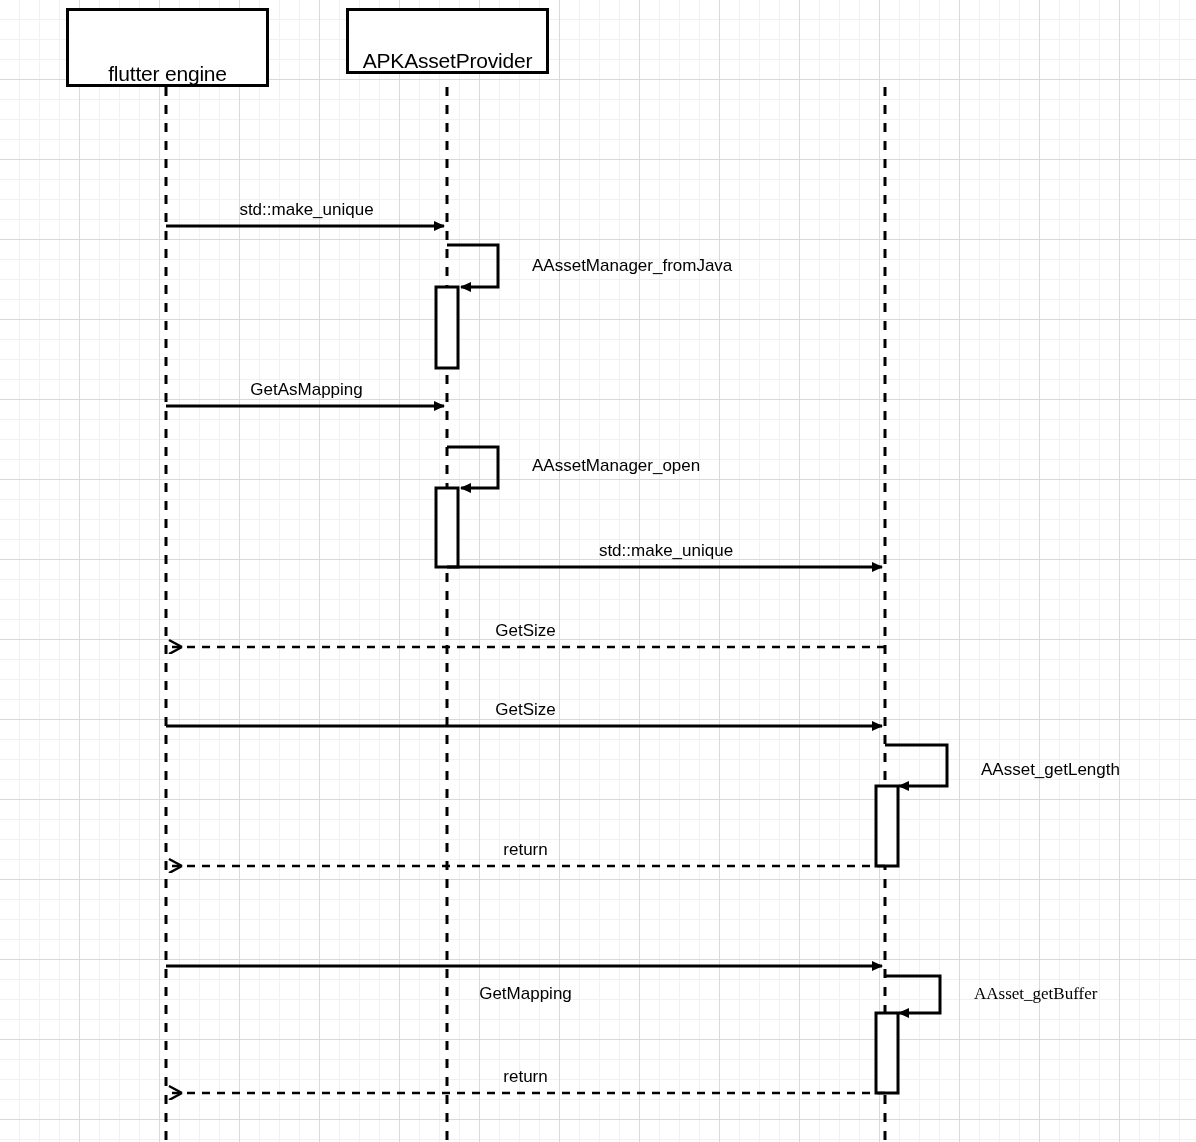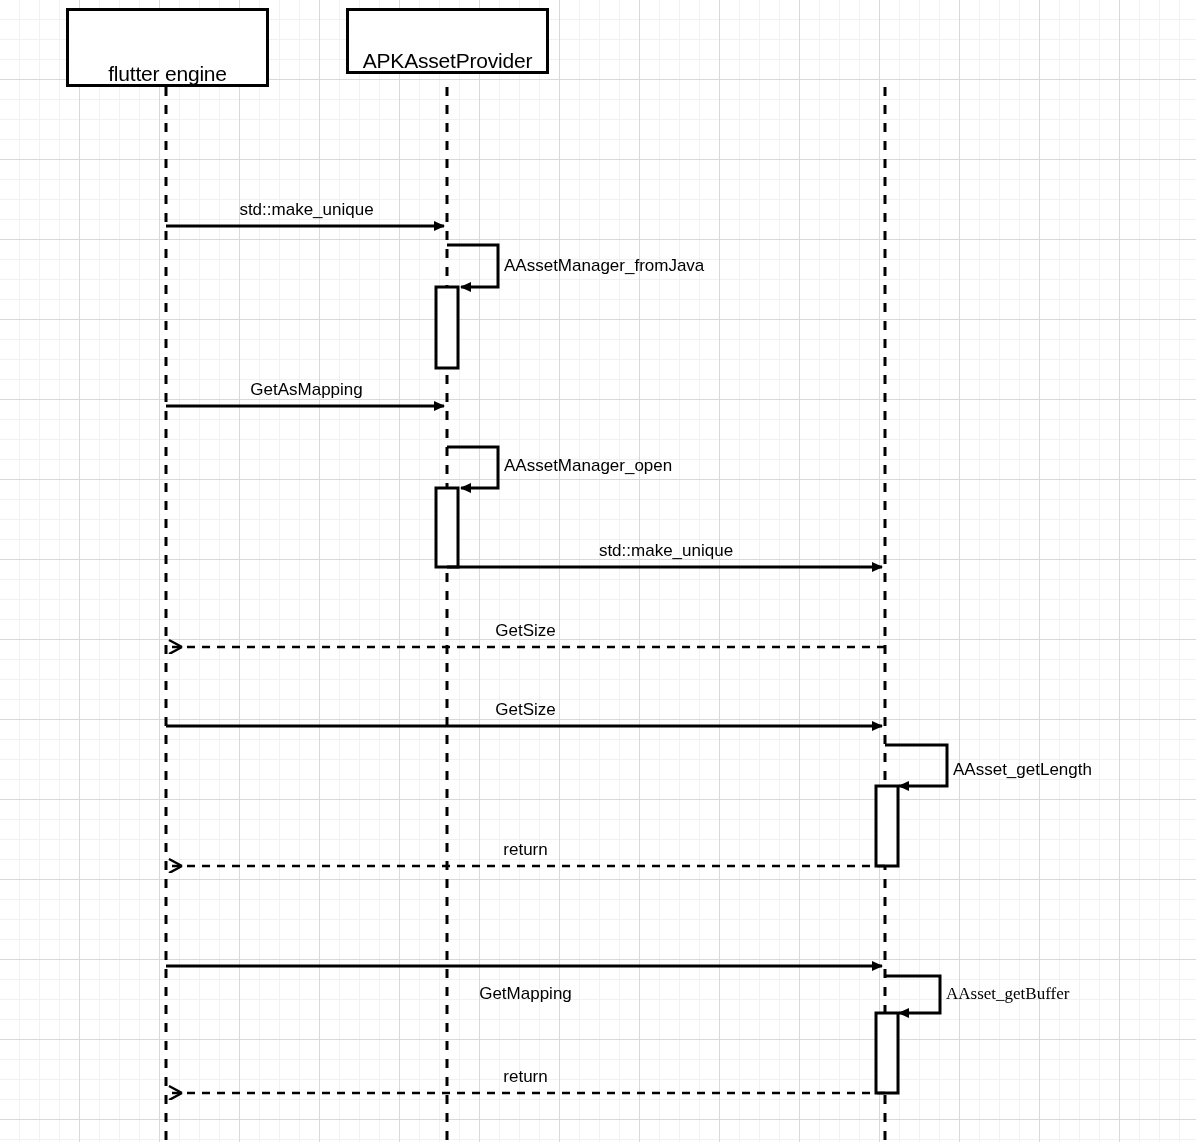--- a/index.html
+++ b/index.html
@@ -52,20 +52,21 @@
   .msg-label {
     position: absolute;
     font-size: 17px;
     color: #000000;
     line-height: 1;
     white-space: nowrap;
     transform: translate(-50%, -100%);
   }
   .msg-label.left-anchor {
     transform: translate(0, -50%);
+    margin-left: 28px;
   }
 </style>
 </head>
 <body>
 
 <div id="canvas">
 
   <svg id="svg-layer" viewBox="0 0 1196 1142" xmlns="http://www.w3.org/2000/svg">
     <defs>
       <marker id="filled-arrow" markerWidth="12" markerHeight="12" refX="10" refY="5" orient="auto" markerUnits="userSpaceOnUse">

